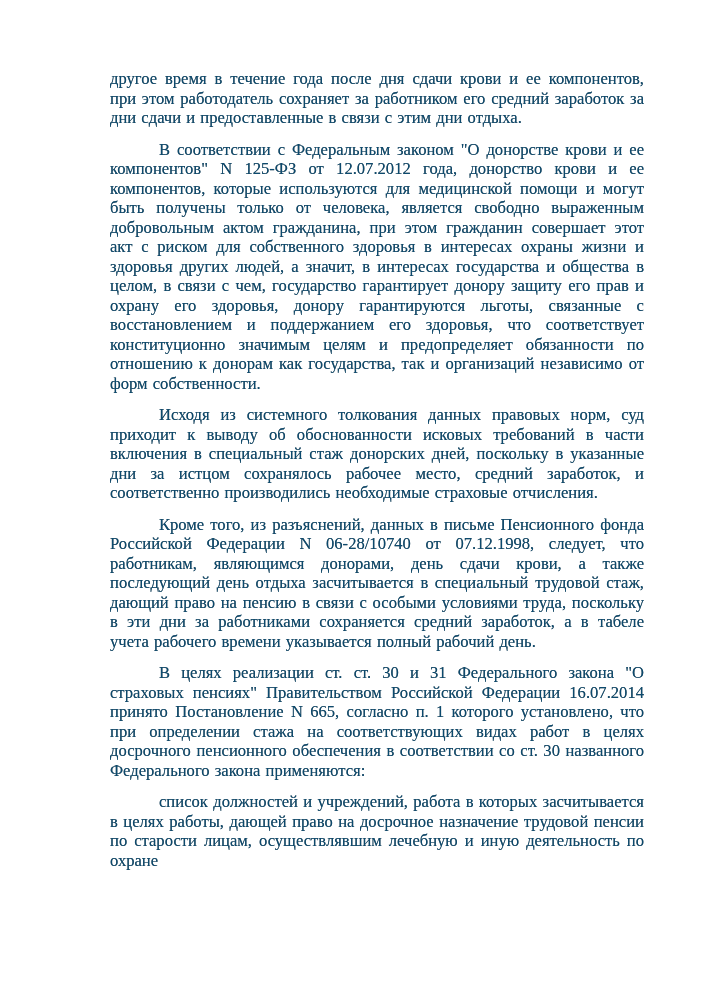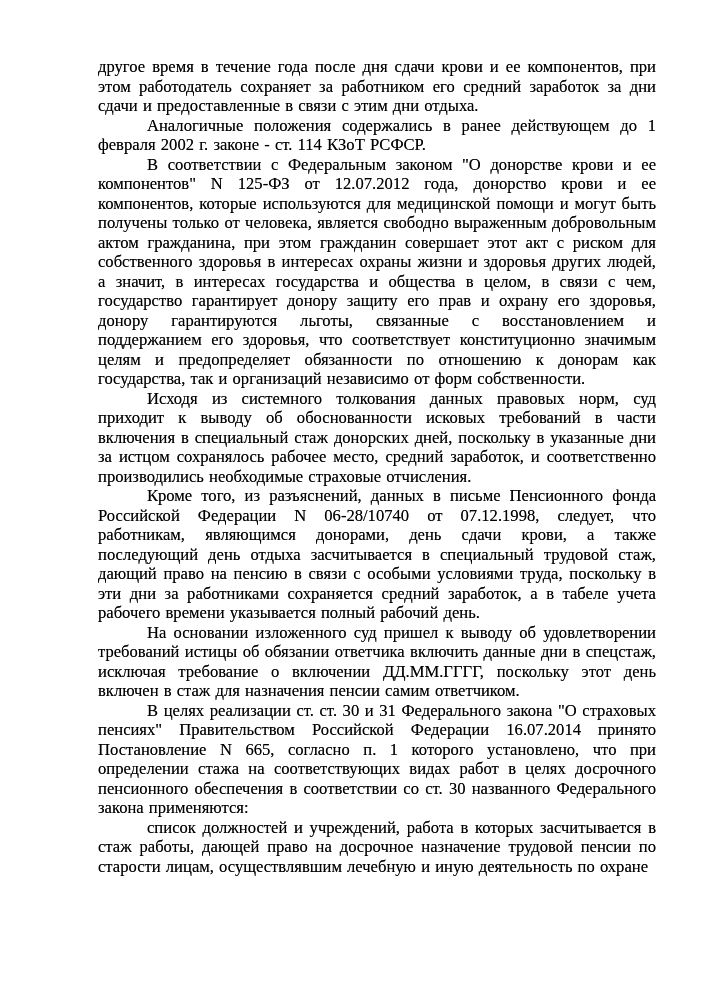--- a/index.html
+++ b/index.html
@@ -10,41 +10,39 @@
   .page {
     position: relative;
     width: 707px;
     height: 1000px;
     background: #ffffff;
     overflow: hidden;
     box-sizing: border-box;
     padding: 57px 51px 0 98px;
   }
   .page p {
-    margin: 0;
+    margin: 12px;
     padding: 0;
     font-family: "Liberation Serif", "DejaVu Serif", serif;
     font-size: 16.6px;
     line-height: 19.5px;
-    color: #000000;
+    color: #0c4a6e;
     text-align: justify;
     text-indent: 49px;
     text-shadow: 0 0 0.4px rgba(20, 20, 20, 0.6);
     word-spacing: 1px;
   }
   
   .page p.no-indent {
     text-indent: 0;
   }
 </style>
 </head>
 <body>
 
 <div class="page">
   <p class="no-indent">другое время в течение года после дня сдачи крови и ее компонентов, при этом работодатель сохраняет за работником его средний заработок за дни сдачи и предоставленные в связи с этим дни отдыха.</p>
-  <p>Аналогичные положения содержались в ранее действующем до 1 февраля 2002 г. законе - ст. 114 КЗоТ РСФСР.</p>
   <p>В соответствии с Федеральным законом "О донорстве крови и ее компонентов" N 125-ФЗ от 12.07.2012 года, донорство крови и ее компонентов, которые используются для медицинской помощи и могут быть получены только от человека, является свободно выраженным добровольным актом гражданина, при этом гражданин совершает этот акт с риском для собственного здоровья в интересах охраны жизни и здоровья других людей, а значит, в интересах государства и общества в целом, в связи с чем, государство гарантирует донору защиту его прав и охрану его здоровья, донору гарантируются льготы, связанные с восстановлением и поддержанием его здоровья, что соответствует конституционно значимым целям и предопределяет обязанности по отношению к донорам как государства, так и организаций независимо от форм собственности.</p>
   <p>Исходя из системного толкования данных правовых норм, суд приходит к выводу об обоснованности исковых требований в части включения в специальный стаж донорских дней, поскольку в указанные дни за истцом сохранялось рабочее место, средний заработок, и соответственно производились необходимые страховые отчисления.</p>
   <p>Кроме того, из разъяснений, данных в письме Пенсионного фонда Российской Федерации N 06-28/10740 от 07.12.1998, следует, что работникам, являющимся донорами, день сдачи крови, а также последующий день отдыха засчитывается в специальный трудовой стаж, дающий право на пенсию в связи с особыми условиями труда, поскольку в эти дни за работниками сохраняется средний заработок, а в табеле учета рабочего времени указывается полный рабочий день.</p>
-  <p>На основании изложенного суд пришел к выводу об удовлетворении требований истицы об обязании ответчика включить данные дни в спецстаж, исключая требование о включении ДД.ММ.ГГГГ, поскольку этот день включен в стаж для назначения пенсии самим ответчиком.</p>
   <p>В целях реализации ст. ст. 30 и 31 Федерального закона "О страховых пенсиях" Правительством Российской Федерации 16.07.2014 принято Постановление N 665, согласно п. 1 которого установлено, что при определении стажа на соответствующих видах работ в целях досрочного пенсионного обеспечения в соответствии со ст. 30 названного Федерального закона применяются:</p>
-  <p>список должностей и учреждений, работа в которых засчитывается в стаж работы, дающей право на досрочное назначение трудовой пенсии по старости лицам, осуществлявшим лечебную и иную деятельность по охране</p>
+  <p>список должностей и учреждений, работа в которых засчитывается в целях работы, дающей право на досрочное назначение трудовой пенсии по старости лицам, осуществлявшим лечебную и иную деятельность по охране</p>
 </div>
 
 </body></html>

